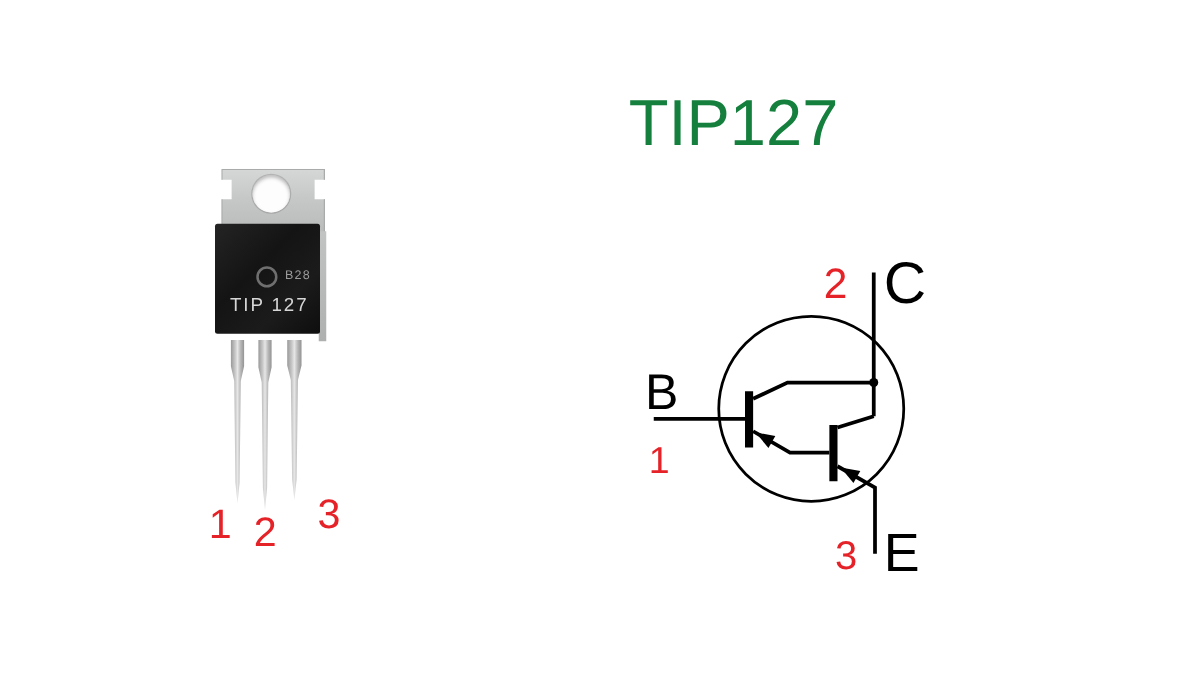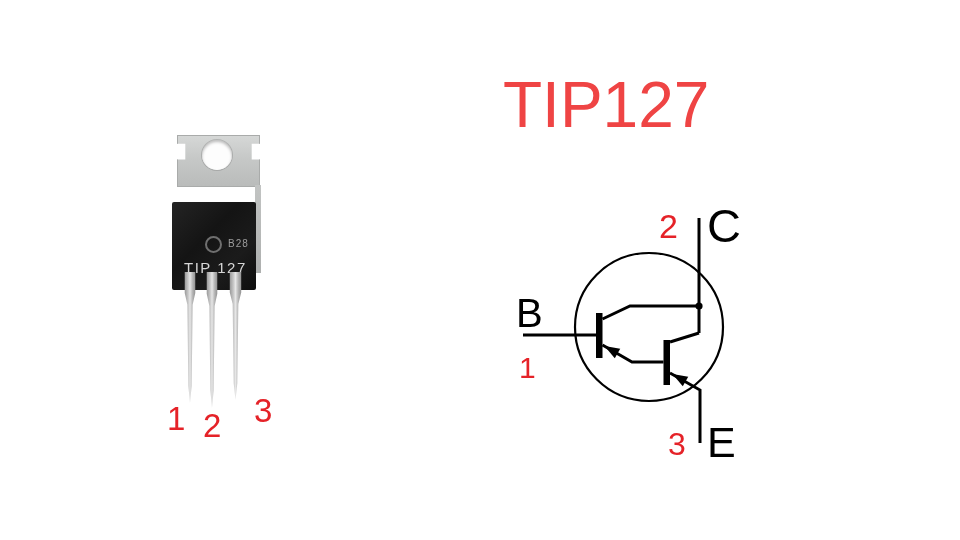--- a/index.html
+++ b/index.html
@@ -19,21 +19,21 @@
   .hole{
     left:202px;top:140px;width:30px;height:30px;border-radius:50%;
     background:#fdfdfd;
     box-shadow:inset 0 2px 3px rgba(0,0,0,.25),inset 0 -1px 1px rgba(255,255,255,.8),0 0 0 1px rgba(120,120,120,.35);
   }
   .tab-edge{
     left:255px;top:185px;width:6px;height:88px;
     background:linear-gradient(180deg,#c2c4c3,#aeb0af);
   }
   .body{
-    left:172px;top:202px;width:84px;height:88px;border-radius:2px;
+    left:172px;top:179px;width:84px;height:88px;border-radius:2px;
     background:linear-gradient(135deg,#242424 0%,#141414 40%,#1b1b1b 70%,#0e0e0e 100%);
     text-align:right;
   }
   .logo-ring{
     left:33px;top:34px;width:13px;height:13px;border-radius:50%;
     border:2px solid #8e8e8e;opacity:.75;position:absolute;
   }
   .mark-code{
     left:56px;top:36px;position:absolute;
     font-size:10px;color:#9c9c9c;letter-spacing:1px;
@@ -53,21 +53,21 @@
 
   .pin-num{
     color:#e52228;font-size:33px;line-height:1;
   }
   .pn1{left:167px;top:402px;}
   .pn2{left:203px;top:409px;}
   .pn3{left:254px;top:394px;}
 
   
   .title{
-    left:503px;top:73px;font-size:64px;line-height:1;color:#ef4444;
+    left:503px;top:73px;font-size:52px;line-height:1;color:#15803d;
   }
   .schematic{left:480px;top:190px;}
   .sch-label{fill:#000;font-family:"Liberation Sans",sans-serif;}
   .sch-pin{fill:#e52228;font-family:"Liberation Sans",sans-serif;}
   .stroke{stroke:#000;fill:none;}
 </style>
 </head>
 <body>
 
 <div class="stage">

